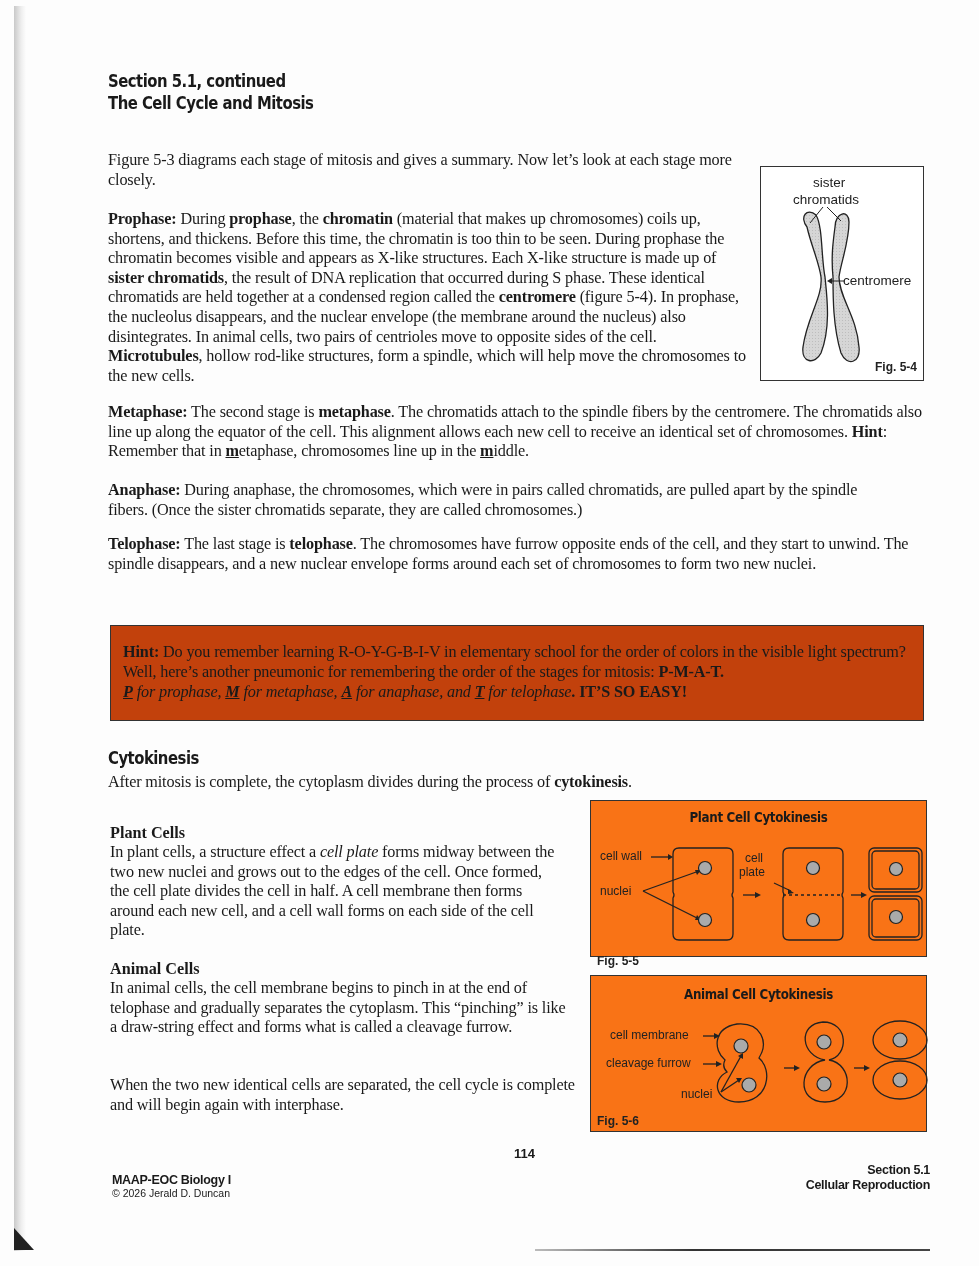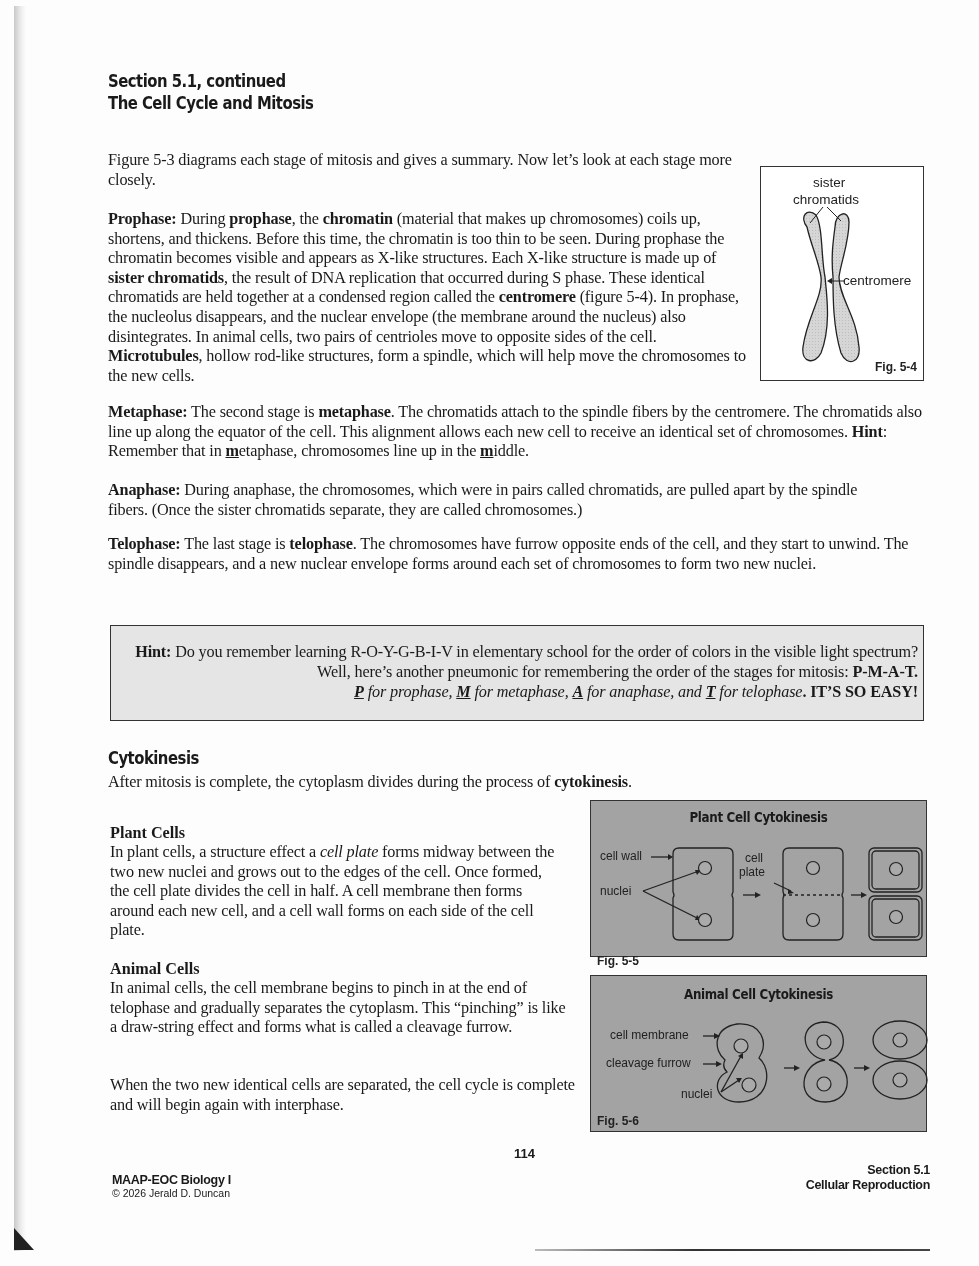--- a/index.html
+++ b/index.html
@@ -40,42 +40,42 @@
 
   .fig54 {
     position: absolute; left: 760px; top: 148px; width: 162px; height: 213px;
     border: 1.3px solid #333; background: #fff; margin-top: 18px;
   }
   .fig-label { position: absolute; font-family: "Liberation Sans", sans-serif; font-size: 13.5px; color: #222; }
   .fig-caption { position: absolute; font-family: "Liberation Sans", sans-serif; font-weight: bold; font-size: 12px; color: #222; }
 
   .hint-box {
     position: absolute; left: 110px; top: 625px; width: 812px; height: 94px;
-    border: 1.3px solid #333; background: #e5e5e5; text-align: right;
+    border: 1.3px solid #333; background: #c2410c;
   }
   .hint-box p {
     position: absolute; left: 12px; top: 16px; margin: 0; width: 795px;
     font-size: 16.2px; line-height: 20px; letter-spacing: -0.15px;
   }
   .hint-box u { text-decoration: underline; }
 
   .cyto-heading {
     position: absolute; left: 108px; top: 748px;
     font-family: "DejaVu Sans", sans-serif; font-weight: bold; font-size: 17.5px;
     transform: scaleX(0.85); transform-origin: left top; letter-spacing: -0.6px;
   }
   #cyto-intro { left: 108px; top: 773px; width: 620px; }
   .subhead { position: absolute; font-weight: bold; font-size: 16.2px; }
   #plant-head { left: 110px; top: 824px; }
   #plant-text { left: 110px; top: 843px; width: 445px; line-height: 19.5px; }
   #animal-head { left: 110px; top: 960px; }
   #animal-text { left: 110px; top: 979px; width: 465px; line-height: 19.5px; }
   #animal-text2 { left: 110px; top: 1076px; width: 465px; line-height: 19.5px; }
 
-  .fig-box { position: absolute; border: 1.3px solid #333; background: #a3a3a3; }
+  .fig-box { position: absolute; border: 1.3px solid #333; background: #f97316; }
   .fig55 { left: 590px; top: 800px; width: 335px; height: 155px; }
   .fig56 { left: 590px; top: 975px; width: 335px; height: 155px; }
   .fig-title {
     position: absolute; left: 0; width: 100%; text-align: center;
     font-family: "DejaVu Sans", sans-serif; font-weight: bold; font-size: 14.5px;
     transform: scaleX(0.82); letter-spacing: -0.4px;
   }
   svg { position: absolute; left: 0; top: 0; overflow: visible; }
 
   .footer-left { position: absolute; left: 112px; top: 1173px; font-family: "Liberation Sans", sans-serif; }

